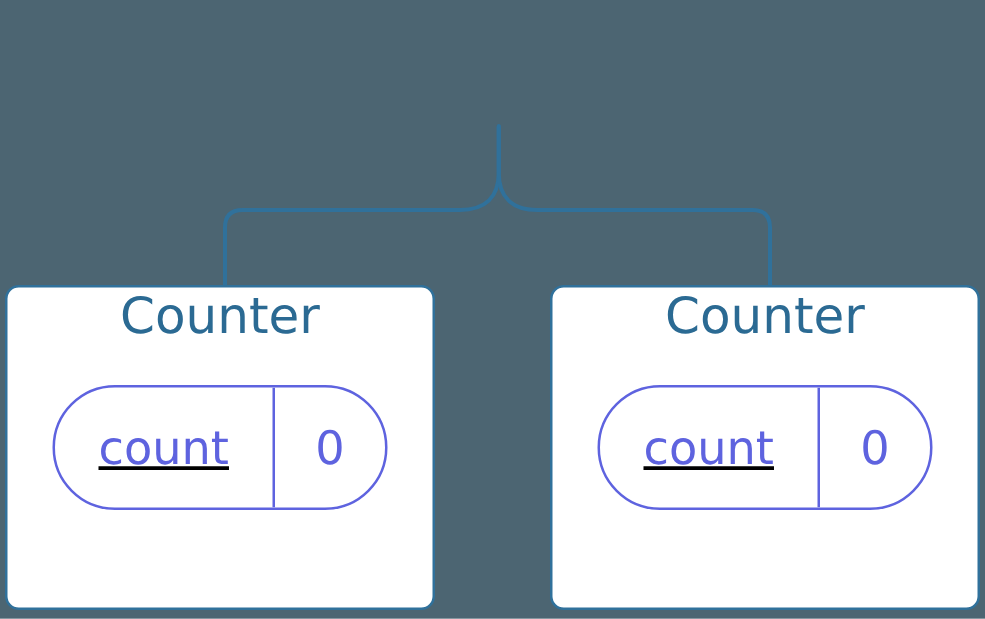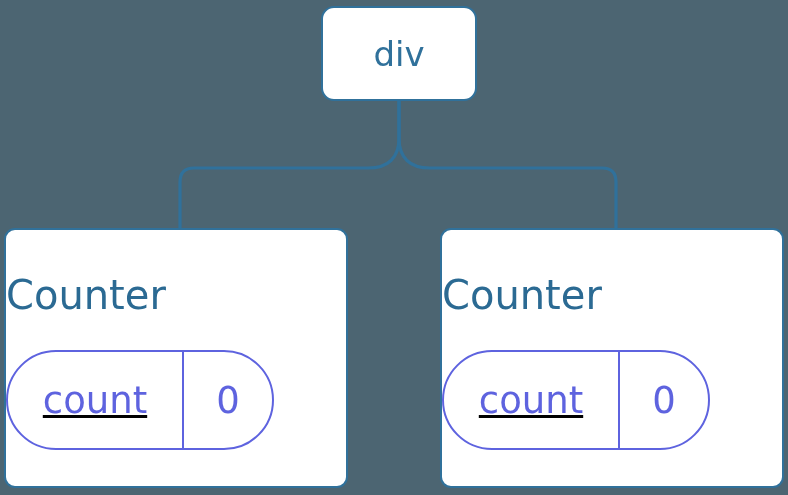--- a/index.html
+++ b/index.html
@@ -39,22 +39,21 @@
     font-size:34px;
     color:var(--line-blue);
   }
   .counter-card{
     position:absolute;
     top:228px;
     width:344px;height:260px;
     background:var(--card-bg);
     border:2px solid var(--line-blue);
     border-radius:11px;
-    display:flex;flex-direction:column;align-items:flex-start;
-    padding-top:42px;
+    display:flex;flex-direction:column;align-items:center;
   }
   .counter-card.left{left:4px;}
   .counter-card.right{left:440px;}
   .counter-title{
     font-size:40px;
     line-height:46px;
     color:var(--title-blue);
   }
   .state-pill{
     margin-top:32px;
@@ -82,23 +81,20 @@
 </head>
 <body>
 
 <div class="canvas">
 
   <svg class="connector-svg" viewBox="0 0 788 495" xmlns="http://www.w3.org/2000/svg" aria-hidden="true">
     <path d="M 399 101 L 399 138 C 399 158 388 168 368 168 L 194 168 Q 180 168 180 182 L 180 229"></path>
     <path d="M 399 101 L 399 138 C 399 158 410 168 430 168 L 602 168 Q 616 168 616 182 L 616 229"></path>
   </svg>
 
-  <div class="root-node">
-    <span class="label">div</span>
-  </div>
 
   <div class="counter-card left">
     <div class="counter-title">Counter</div>
     <div class="state-pill">
       <div class="state-key-section">
         <span>count</span>
       </div>
       <div class="state-value-section">
         <span>0</span>
       </div>

